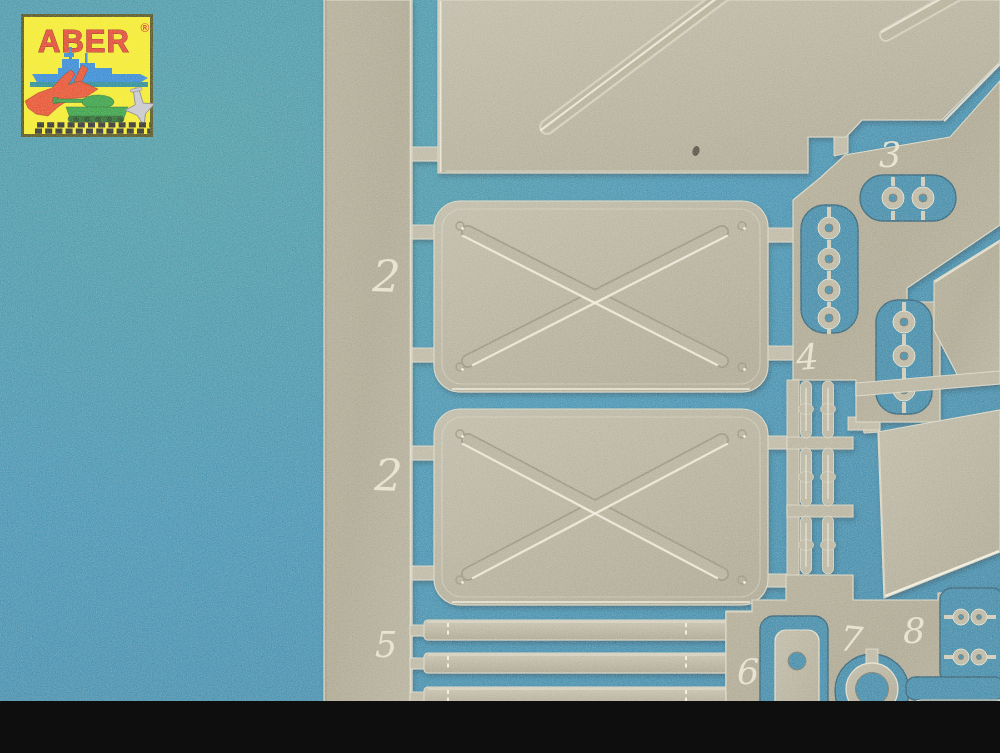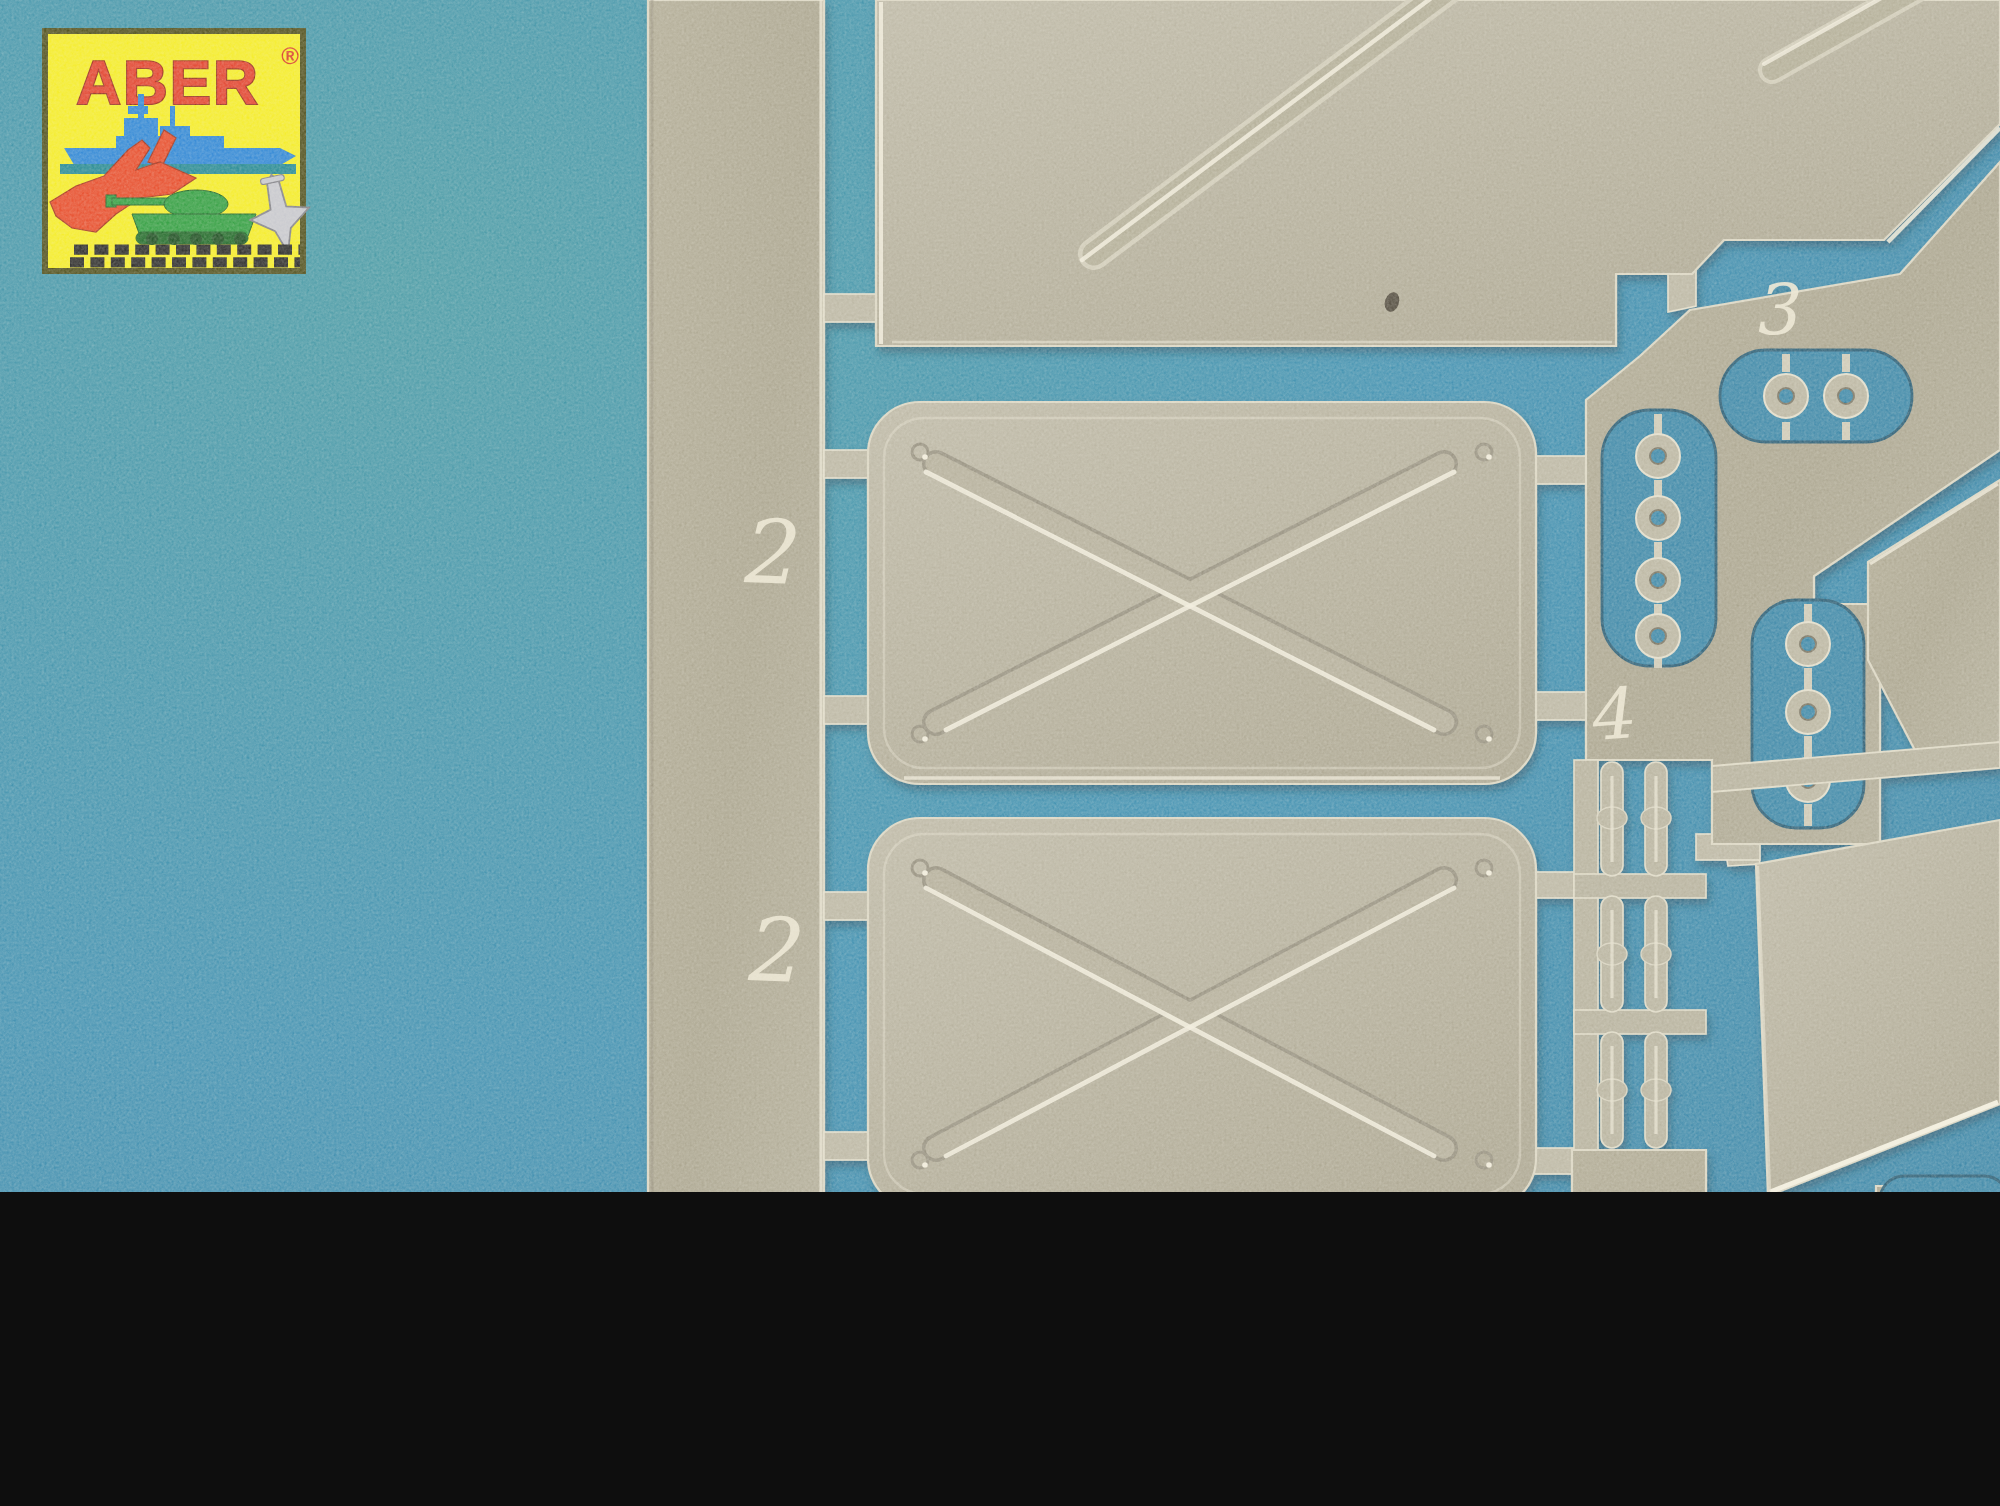--- a/index.html
+++ b/index.html
@@ -1,16 +1,16 @@
 <!DOCTYPE html>
 <html><head>
 <meta charset="utf-8">
 <style>
   html,body{margin:0;padding:0;background:#0e0e0e;}
-  .stage{position:relative;width:1000px;height:596px;overflow:hidden;margin:0 auto;
+  .stage{position:relative;width:1000px;height:701px;overflow:hidden;margin:0 auto;
          font-family:"DejaVu Sans",sans-serif;}
   svg{display:block}
   .digit{font-family:"DejaVu Serif",serif;font-style:italic;fill:#eae4cf;opacity:.92}
   .lg{font-size:44px}
   .md{font-size:35px}
   .brand{font-family:"Liberation Sans",sans-serif;font-weight:bold;font-size:31px;
          letter-spacing:1px;fill:#e0301a;stroke:#8e1a08;stroke-width:1.1px;paint-order:stroke;}
   .rmark{font-family:"Liberation Sans",sans-serif;font-weight:bold;font-size:12px;fill:#d62b12;}
   .m{stroke:#d8d3bf;stroke-width:1.1}
   .cut{fill:#2a7da2;stroke:#174f6a;stroke-width:1.4}

